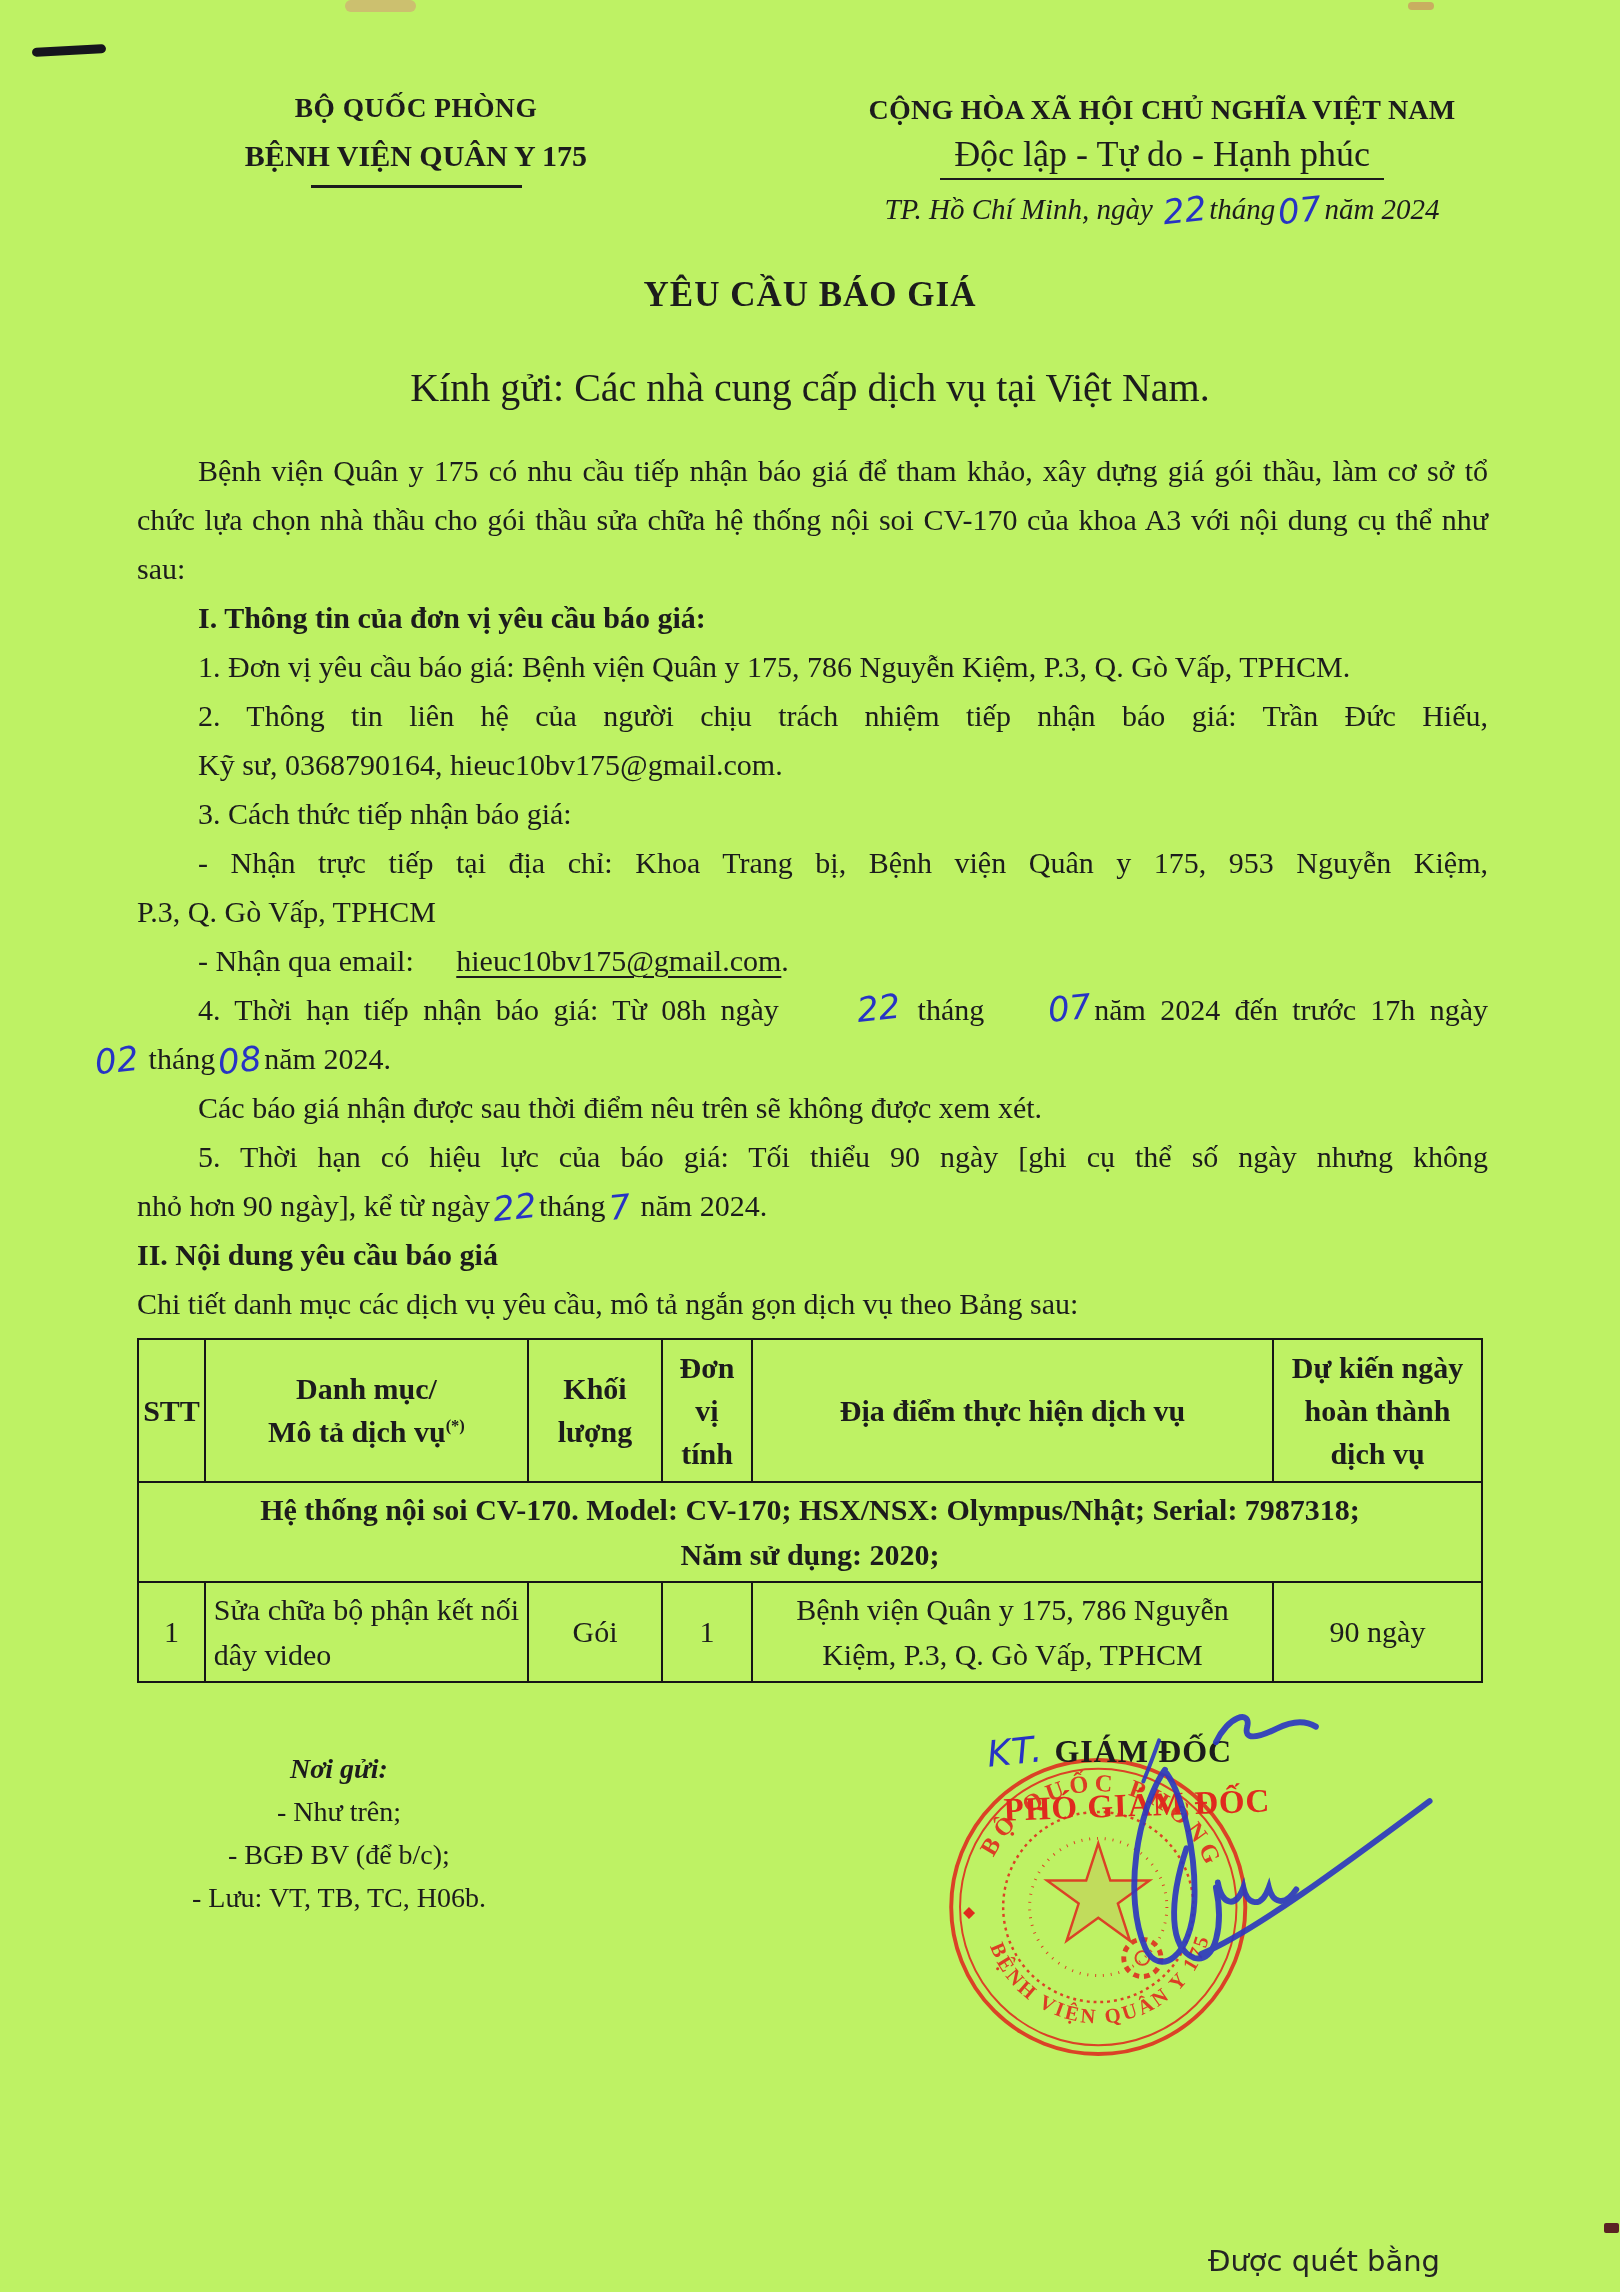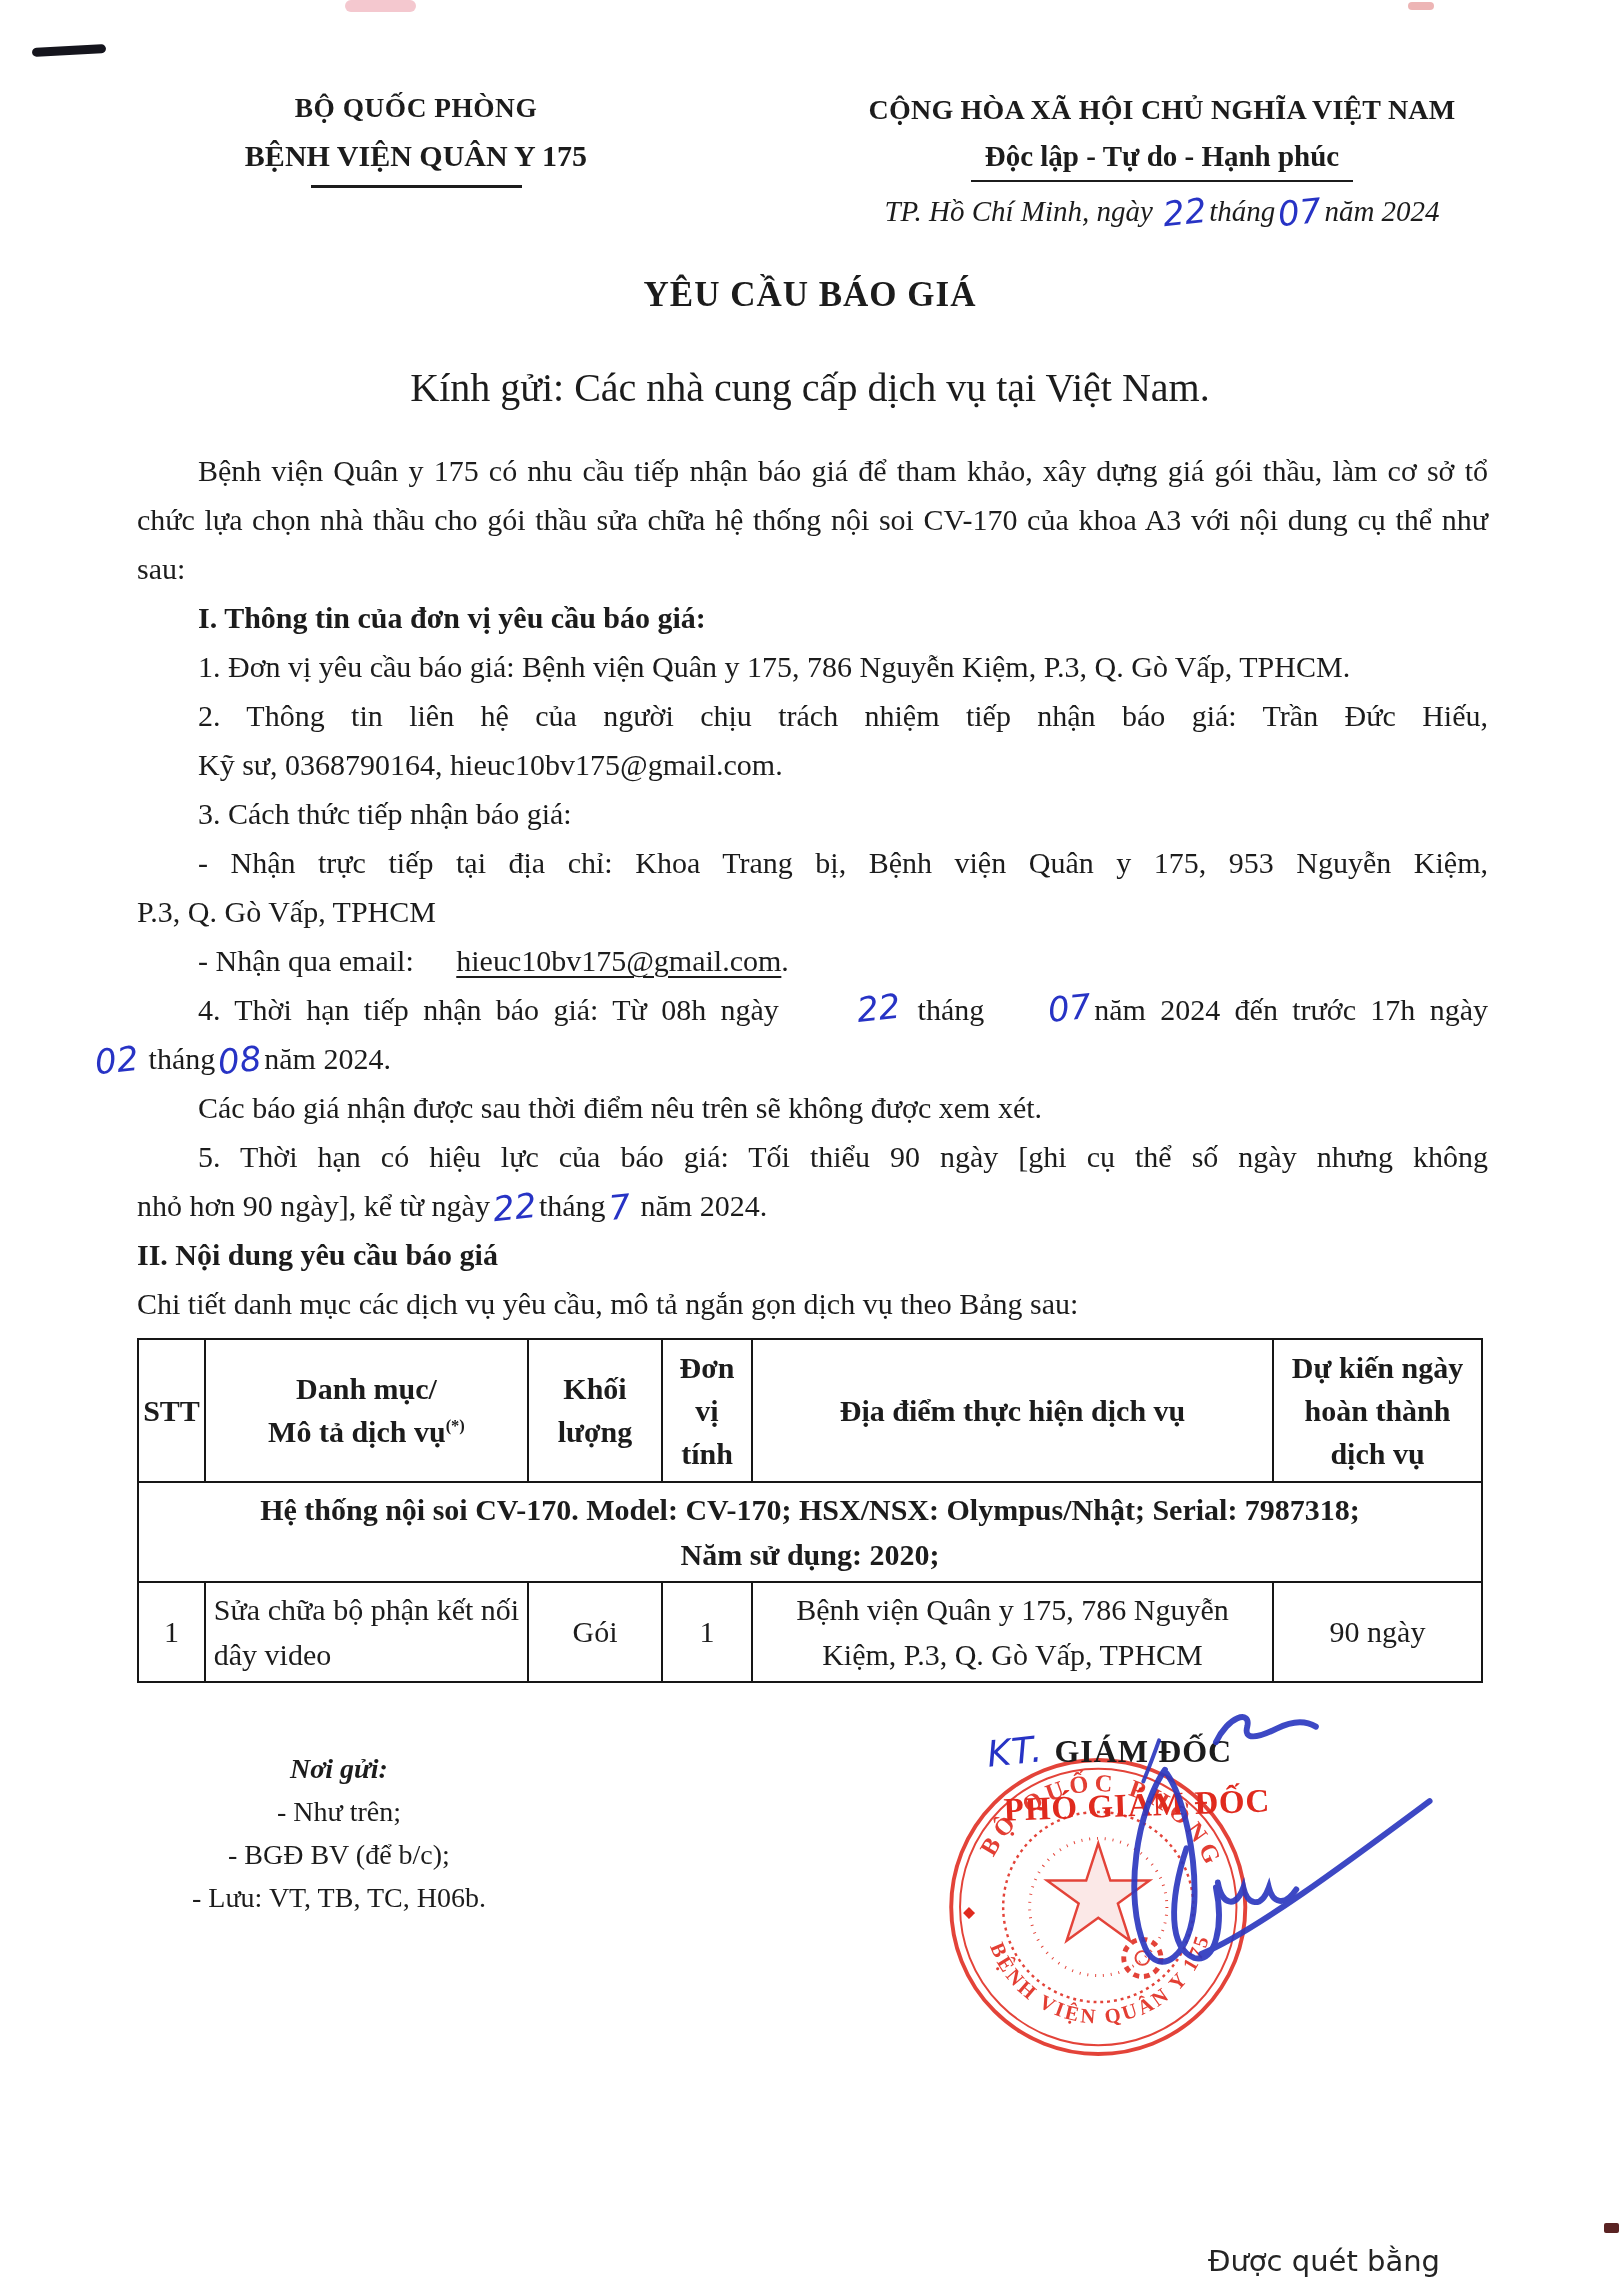--- a/index.html
+++ b/index.html
@@ -1,33 +1,33 @@
 <!DOCTYPE html>
 <html><head>
 <meta charset="utf-8">
 <style>
   html,body{margin:0;padding:0;background:#e8e8e8;}
   .page{
     position:relative; width:1620px; height:2293px; margin:0 auto;
-    background:#ffffff; color:#1c1c1c; overflow:hidden;
+    background:#bef264; color:#1c1c1c; overflow:hidden;
     font-family:"Liberation Serif","DejaVu Serif",serif;
     font-size:30px; line-height:49px;
   }
   
   .art-dash{position:absolute;left:32px;top:46px;width:74px;height:8.8px;background:#15151d;border-radius:4.9px;transform:rotate(-3deg);}
   .art-pink{position:absolute;left:345px;top:0;width:71px;height:11.8px;background:rgba(225,110,130,.38);border-radius:5.9px;}
   .art-red2{position:absolute;left:1408px;top:2px;width:25.5px;height:7.8px;background:rgba(215,90,90,.45);border-radius:3.9px;}
   
   .hleft{position:absolute;top:86px;left:181px;width:470px;text-align:center;}
   .hleft .l1{font-size:27.4px;font-weight:700;line-height:45px;letter-spacing:0.5px;}
   .hleft .l2{font-size:30px;font-weight:700;line-height:49px;}
   .hleft .rule{width:211px;height:2.9px;background:#1c1c1c;margin:4.9px auto 0;}
   .hright{position:absolute;top:88px;left:814px;width:696px;text-align:center;}
   .hright .l1{font-size:28px;font-weight:700;line-height:43px;letter-spacing:0.2px;}
-  .hright .l2{font-size:29px;font-weight:700;display:inline-block;border-bottom:2.9px solid #1c1c1c;padding:0 13.7px 2.9px;line-height:41px;margin-top:2px;}
+  .hright .l2{font-size:36px;font-weight:400;display:inline-block;border-bottom:2.9px solid #1c1c1c;padding:0 13.7px 2.9px;line-height:41px;margin-top:2px;}
   .hright .date{font-style:italic;font-size:29px;margin-top:7.8px;line-height:43px;}
   .hw{
     font-family:"DejaVu Sans",sans-serif;font-style:italic;color:#2733c5;
     font-size:34px;display:inline-block;transform:rotate(-6deg);line-height:1;
     vertical-align:-2.9px;margin:0 2.9px;font-weight:500;
   }
   .title{position:absolute;top:270px;left:0;width:100%;text-align:center;font-weight:700;font-size:35px;letter-spacing:1px;}
   .salutation{position:absolute;top:363px;left:0;width:100%;text-align:center;font-size:40px;}
   
   .content{position:absolute;top:446px;left:137px;width:1351px;text-align:justify;}

